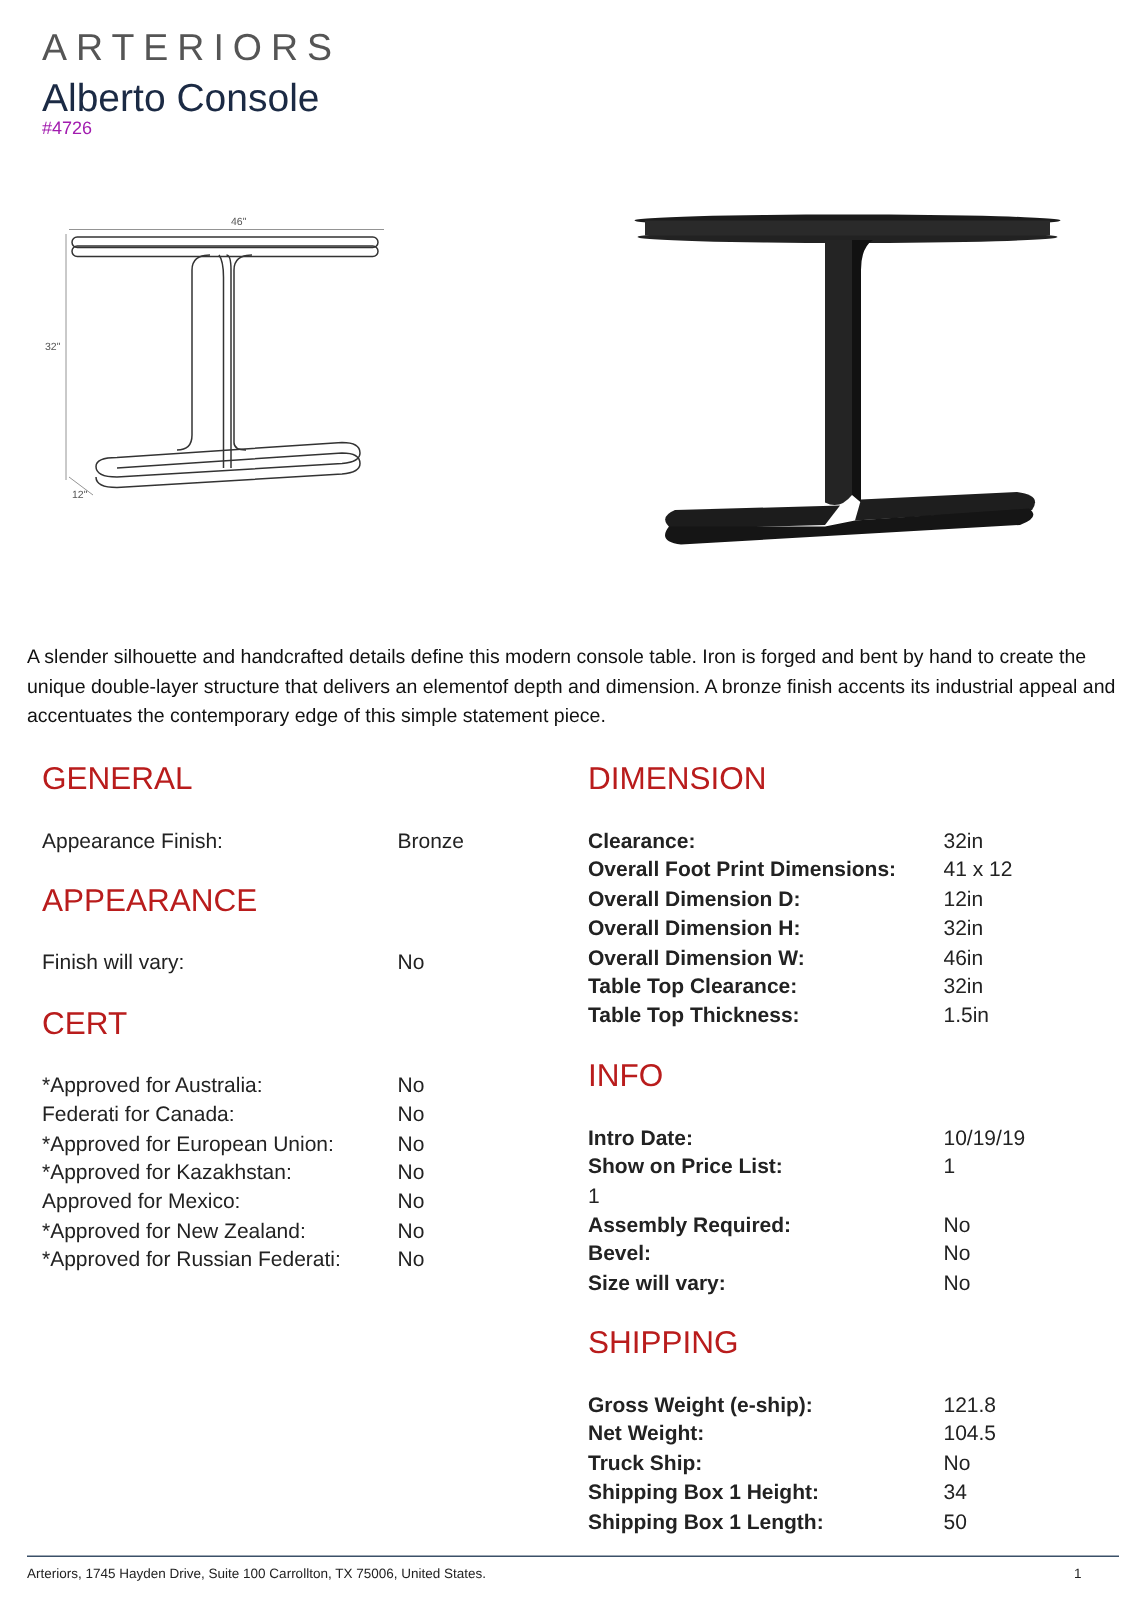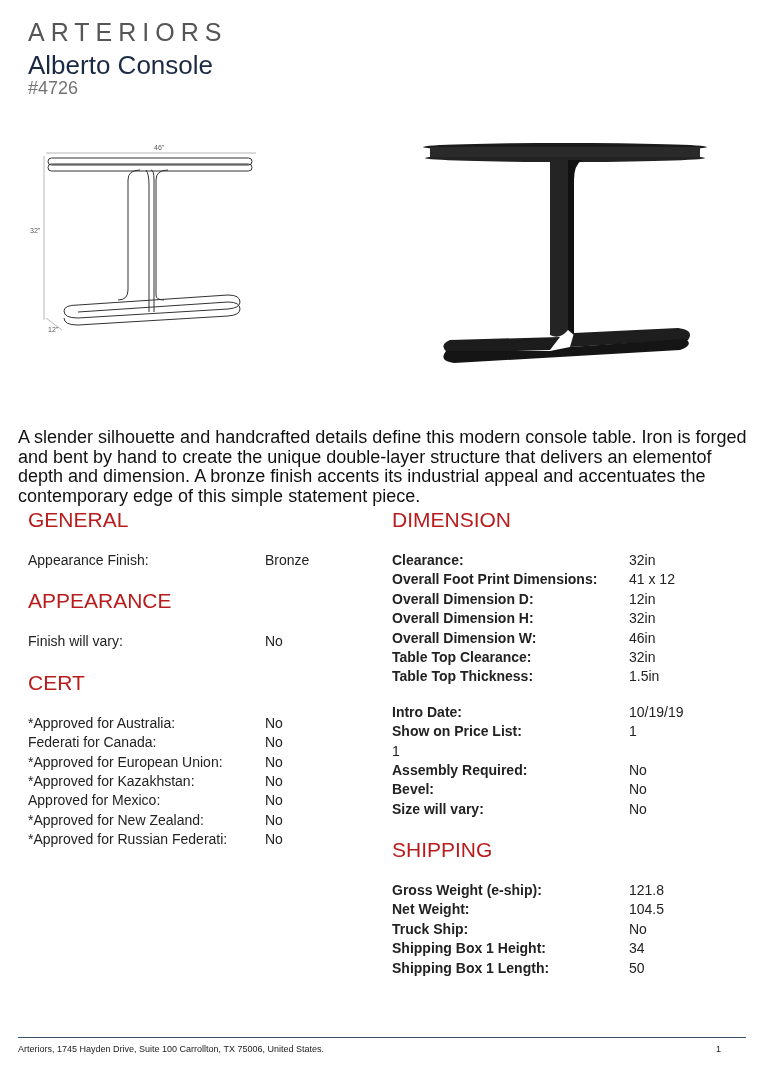--- a/index.html
+++ b/index.html
@@ -1,22 +1,22 @@
 <!DOCTYPE html>
 <html><head>
 <meta charset="utf-8">
 <style>
   html, body { margin: 0; padding: 0; background: #ffffff; }
   body { width: 764px; height: 1080px; position: relative; overflow: hidden; font-family: "Liberation Sans", sans-serif; color: #1a1a1a; }
   .brand { position: absolute; left: 28px; top: 18px; font-size: 25px; letter-spacing: 6px; color: #555555; font-weight: normal; }
   .title { position: absolute; left: 28px; top: 50px; font-size: 26px; color: #1b2a44; }
-  .sku { position: absolute; left: 28px; top: 78px; font-size: 18px; color: #737373; }
+  .sku { position: absolute; left: 28px; top: 78px; font-size: 12px; color: #a21caf; }
   .drawing { position: absolute; left: 28px; top: 140px; width: 240px; height: 195px; }
   .photo { position: absolute; left: 410px; top: 125px; width: 310px; height: 250px; }
-  .desc { position: absolute; left: 18px; top: 428px; width: 730px; font-size: 18px; line-height: 19.5px; color: #111; }
+  .desc { position: absolute; left: 18px; top: 428px; width: 730px; font-size: 13px; line-height: 19.5px; color: #111; }
   .col { position: absolute; width: 350px; }
   .col-left { left: 28px; top: 505px; }
   .col-right { left: 392px; top: 505px; }
   .section-head { font-size: 21px; color: #b91c1c; margin: 0; height: 30px; line-height: 30px; }
   .rows { margin-top: 16px; margin-bottom: 16px; }
   .row { display: flex; height: 19.4px; line-height: 19.4px; font-size: 14px; color: #222; }
   .row .k { width: 237px; }
   .row .v { }
   .col-right .row .k { width: 237px; font-weight: bold; }
   .footer-line { position: absolute; left: 18px; top: 1037px; width: 728px; height: 1px; background: #3b5068; }
@@ -145,20 +145,21 @@
           <span class="k">Table Top Clearance:</span>
           <span class="v">32in</span>
         </div>
       <div class="row">
           <span class="k">Table Top Thickness:</span>
           <span class="v">1.5in</span>
         </div>
     </div>
   </div>
   <div>
+    <div class="section-head">INFO</div>
     <div class="rows">
       <div class="row">
           <span class="k">Intro Date:</span>
           <span class="v">10/19/19</span>
         </div>
       <div class="row">
           <span class="k">Show on Price List:</span>
           <span class="v">1</span>
         </div>
       <div class="row">

